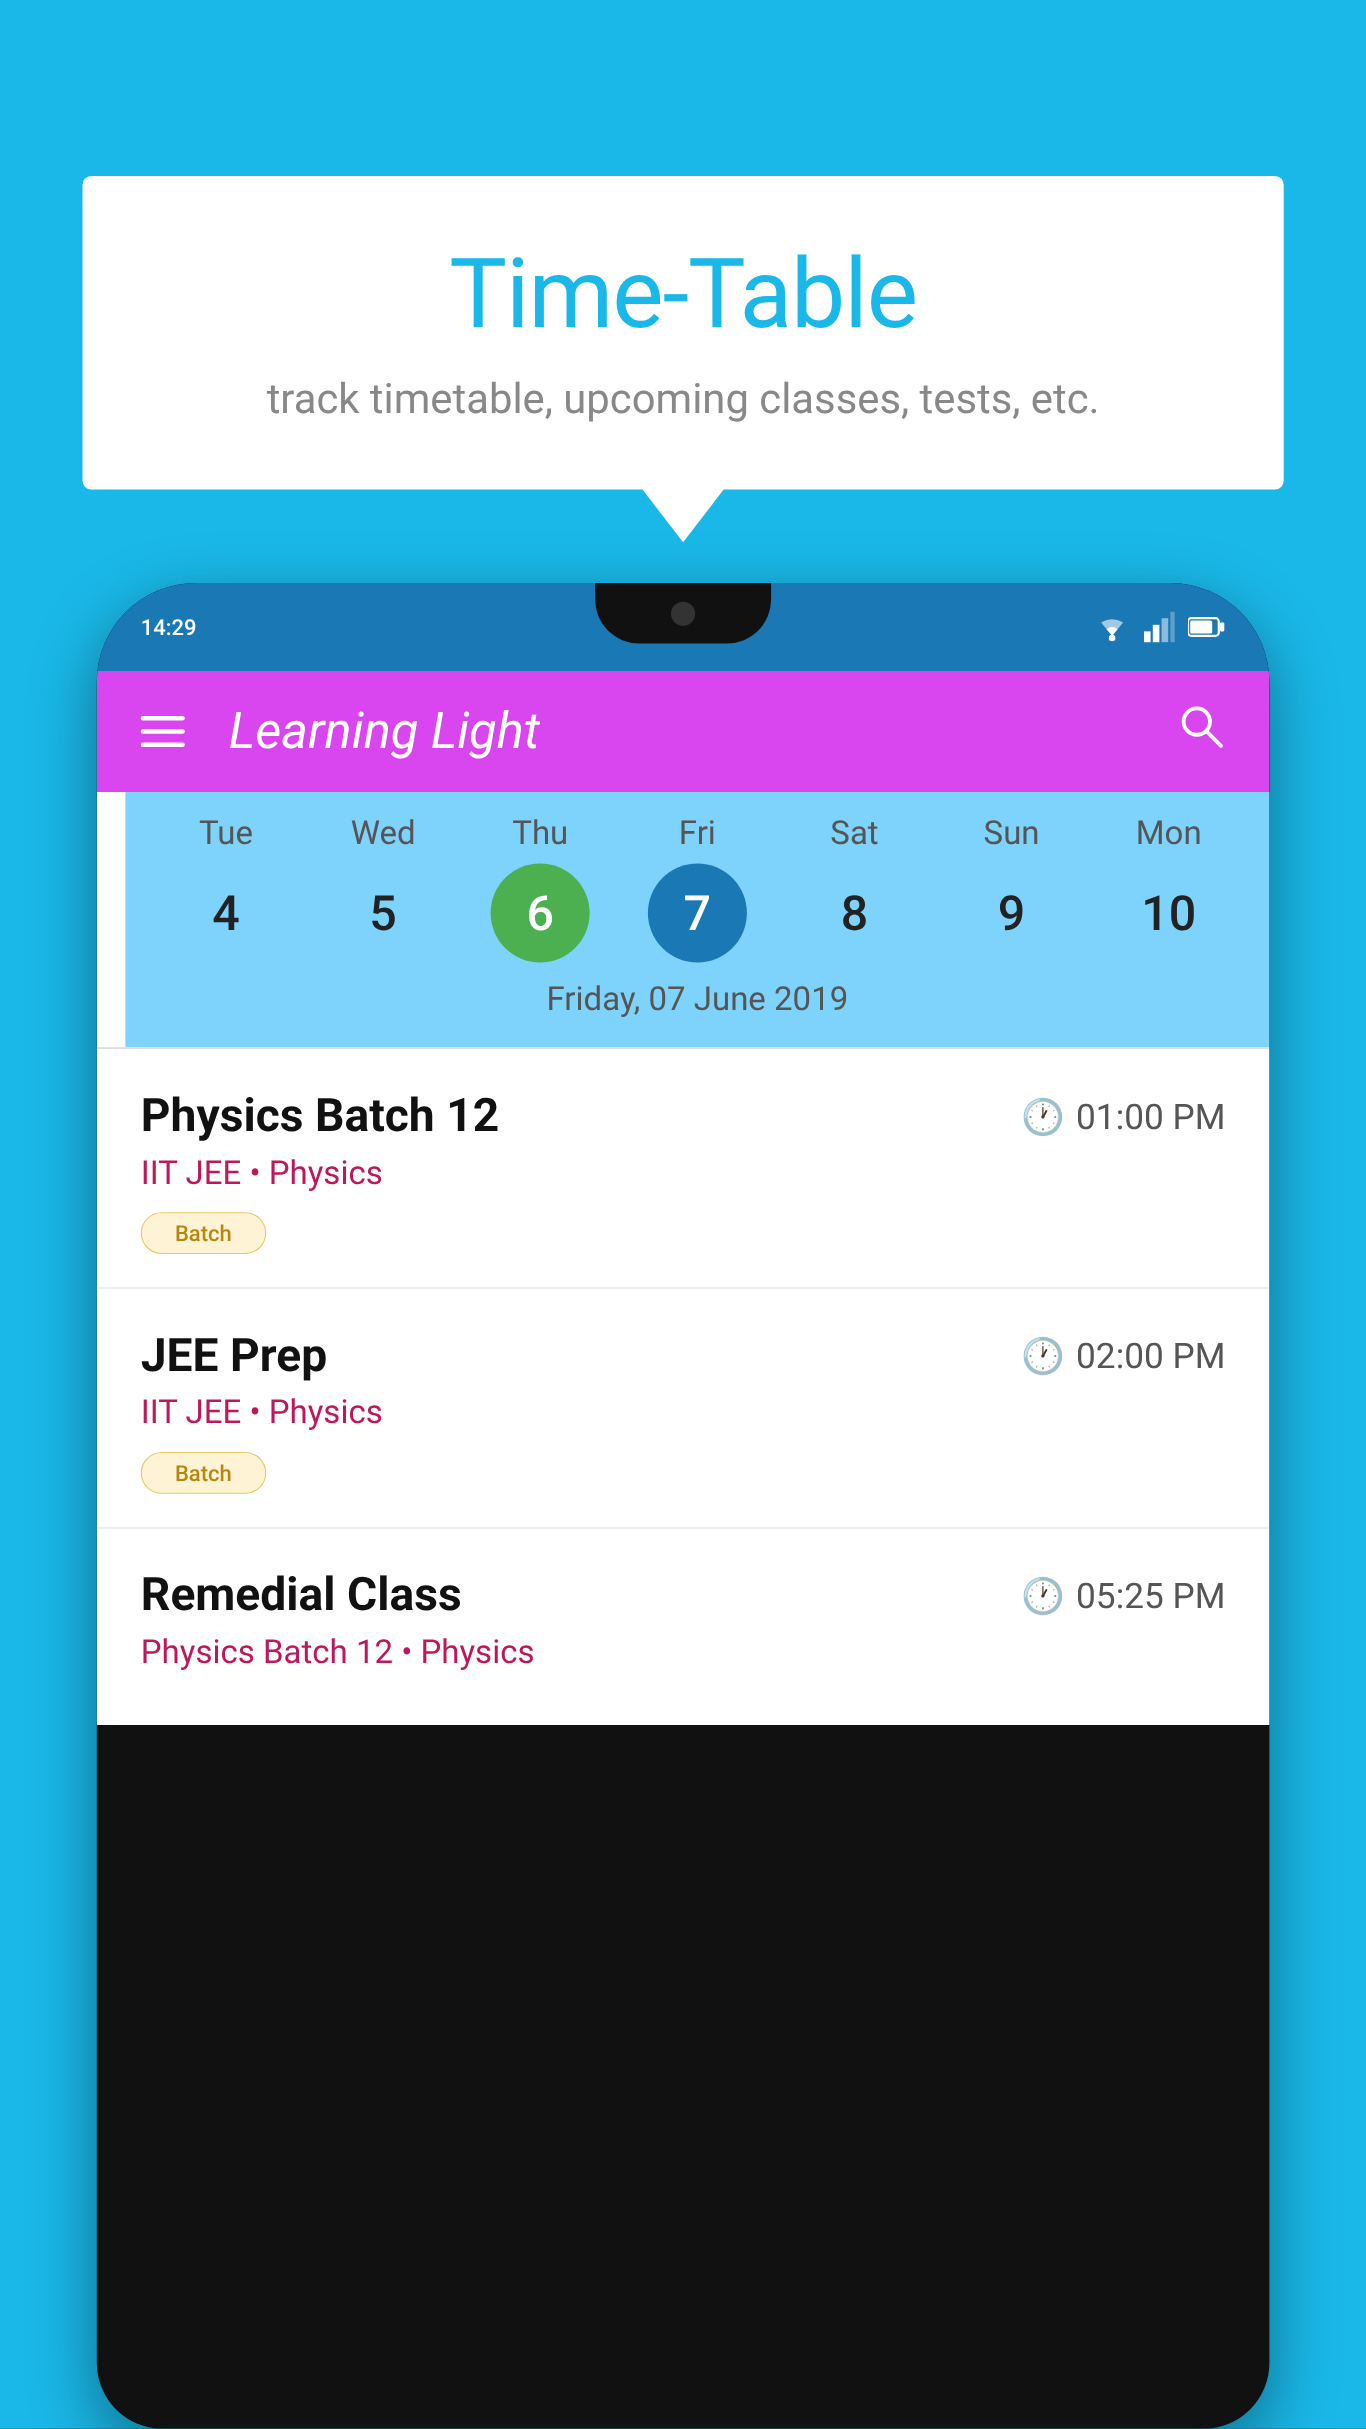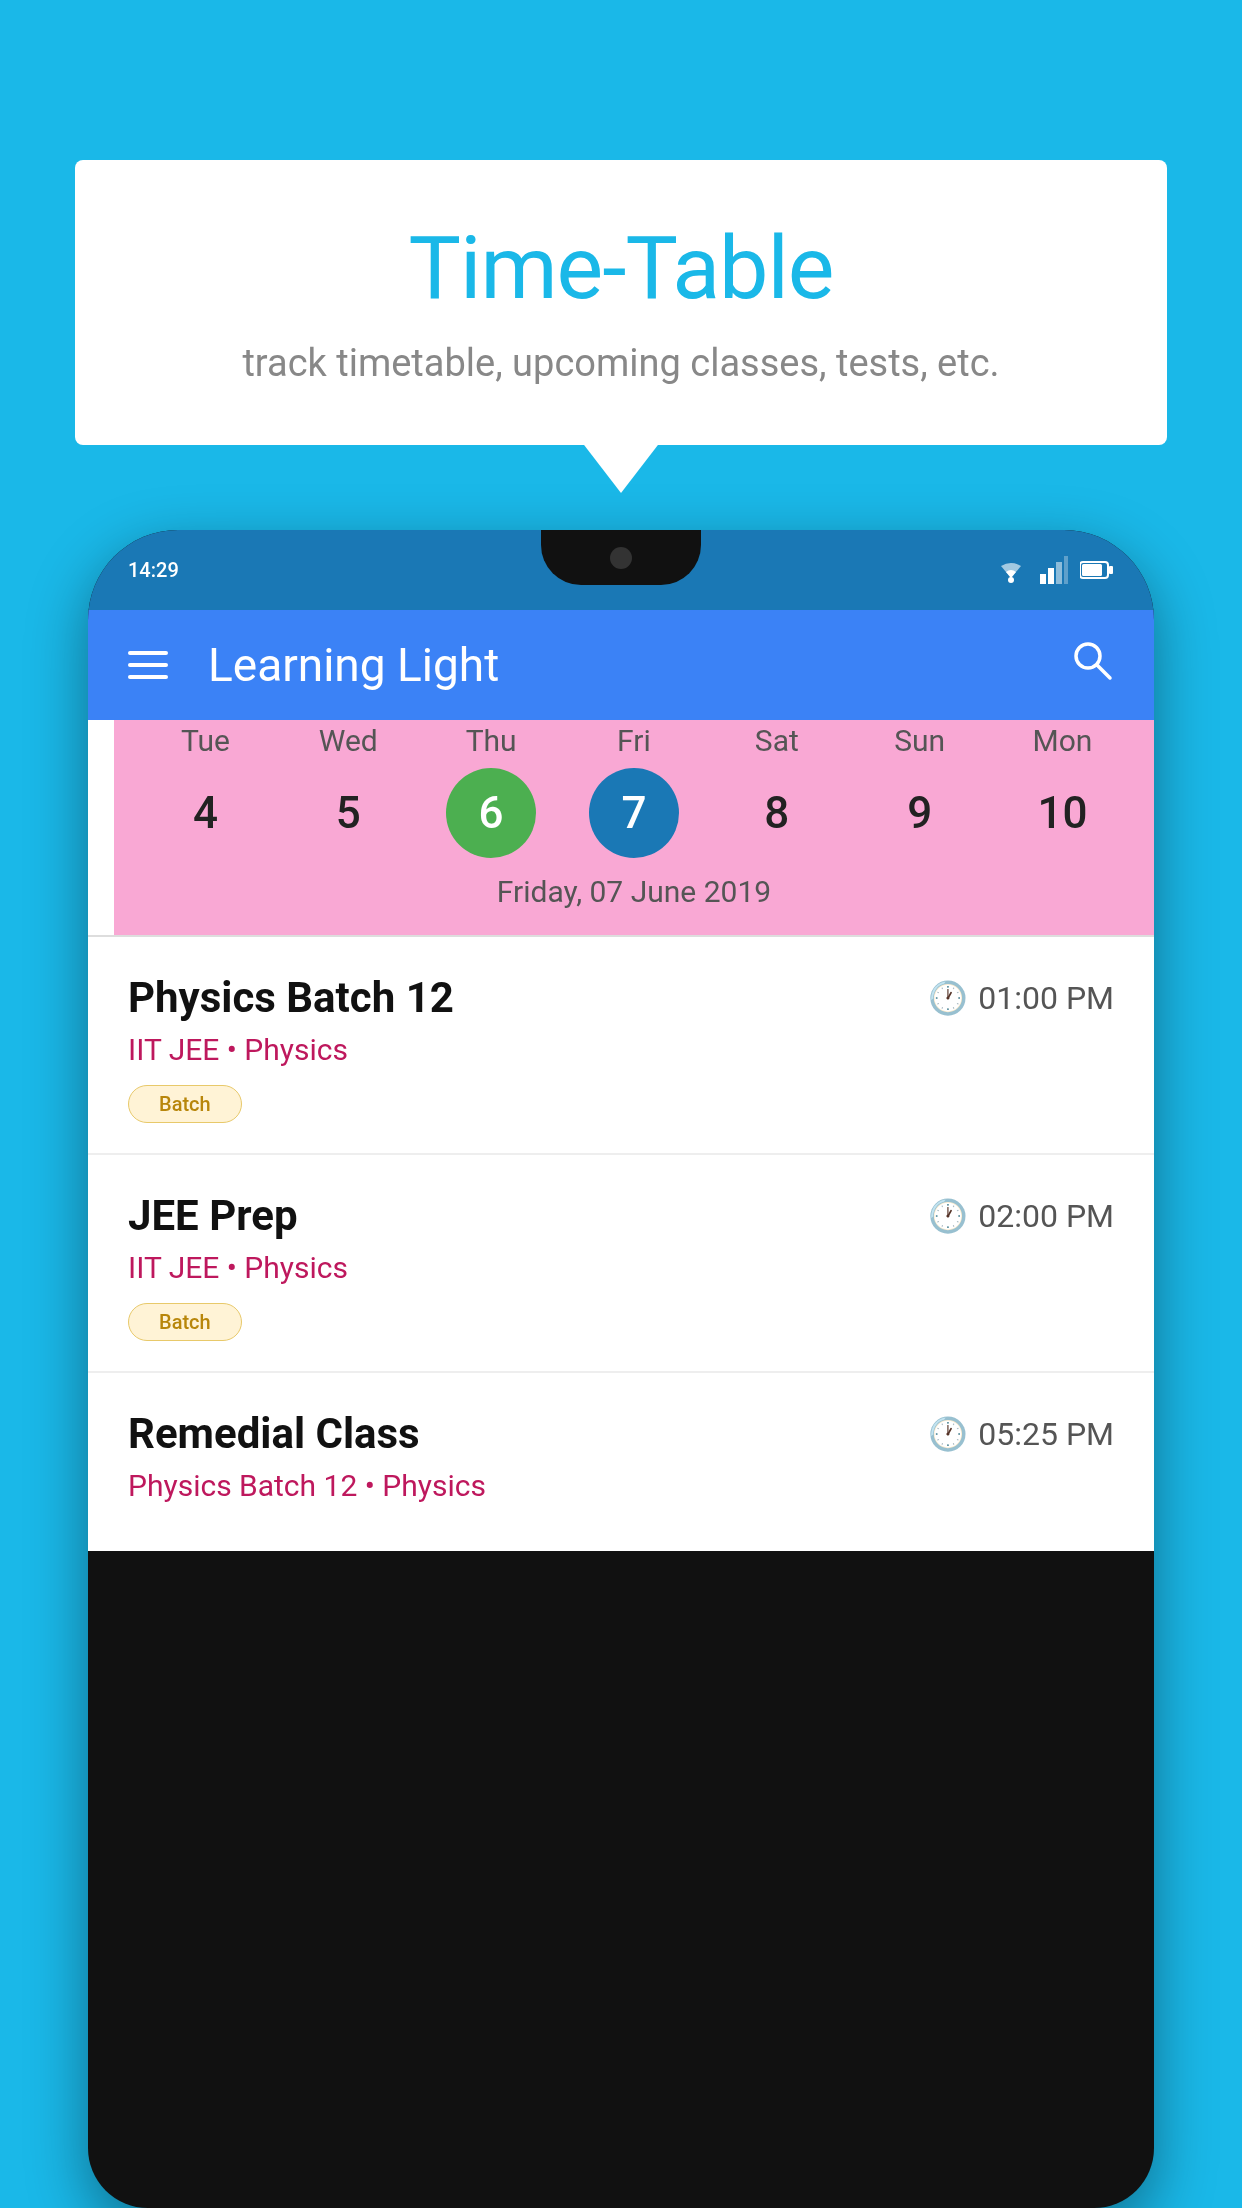--- a/index.html
+++ b/index.html
@@ -118,25 +118,26 @@
       gap: 12px;
       align-items: center;
     }
 
     .status-icons svg {
       fill: white;
     }
 
     
     .app-bar {
-      background: #3b82f6;
+      background: #d946ef;
       height: 110px;
       display: flex;
       align-items: center;
       padding: 0 40px;
+      font-style: italic;
     }
 
     .hamburger-icon {
       color: white;
       font-size: 44px;
       margin-right: 30px;
       line-height: 1;
       display: flex;
       flex-direction: column;
       gap: 8px;
@@ -160,22 +161,22 @@
     }
 
     .search-icon-btn {
       color: white;
       font-size: 44px;
       cursor: pointer;
     }
 
     
     .calendar-strip {
-      background: #f9a8d4;
-      padding: 3px 0 10px;
+      background: #7dd3fc;
+      padding: 20px 0 10px;
       margin-left: 26px;
     }
 
     .day-headers {
       display: flex;
       justify-content: space-around;
       padding: 0 20px;
       margin-bottom: 10px;
     }
 

